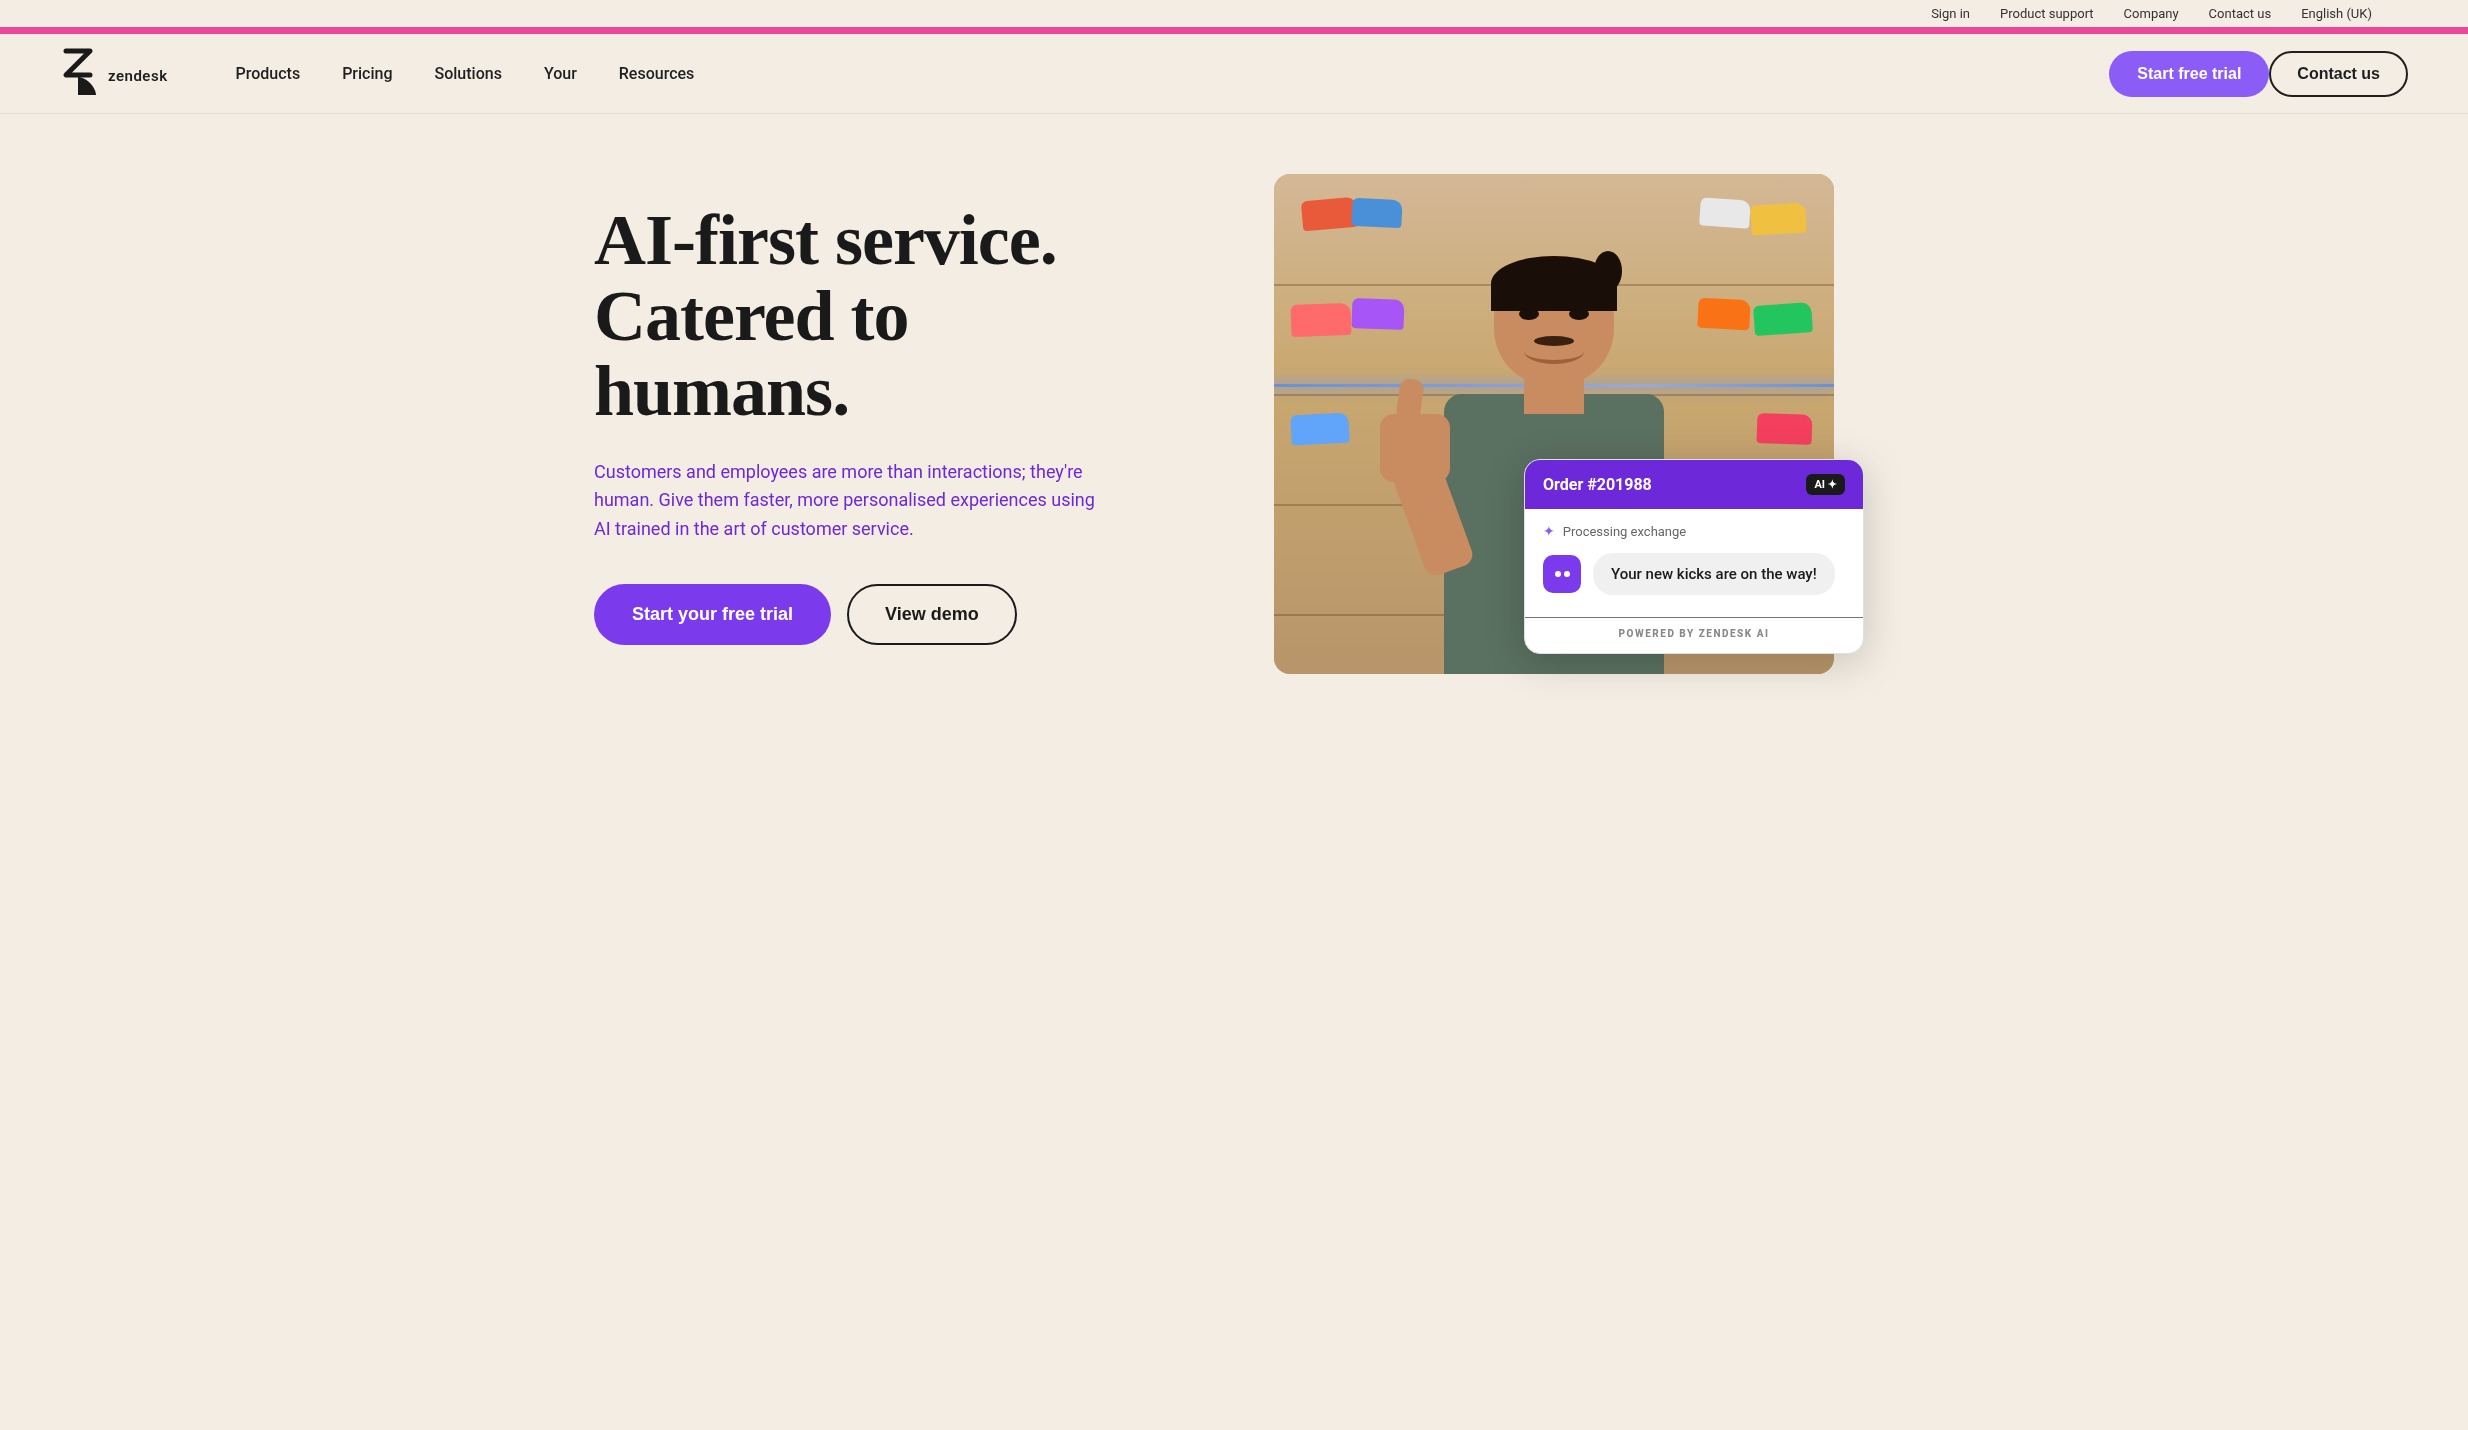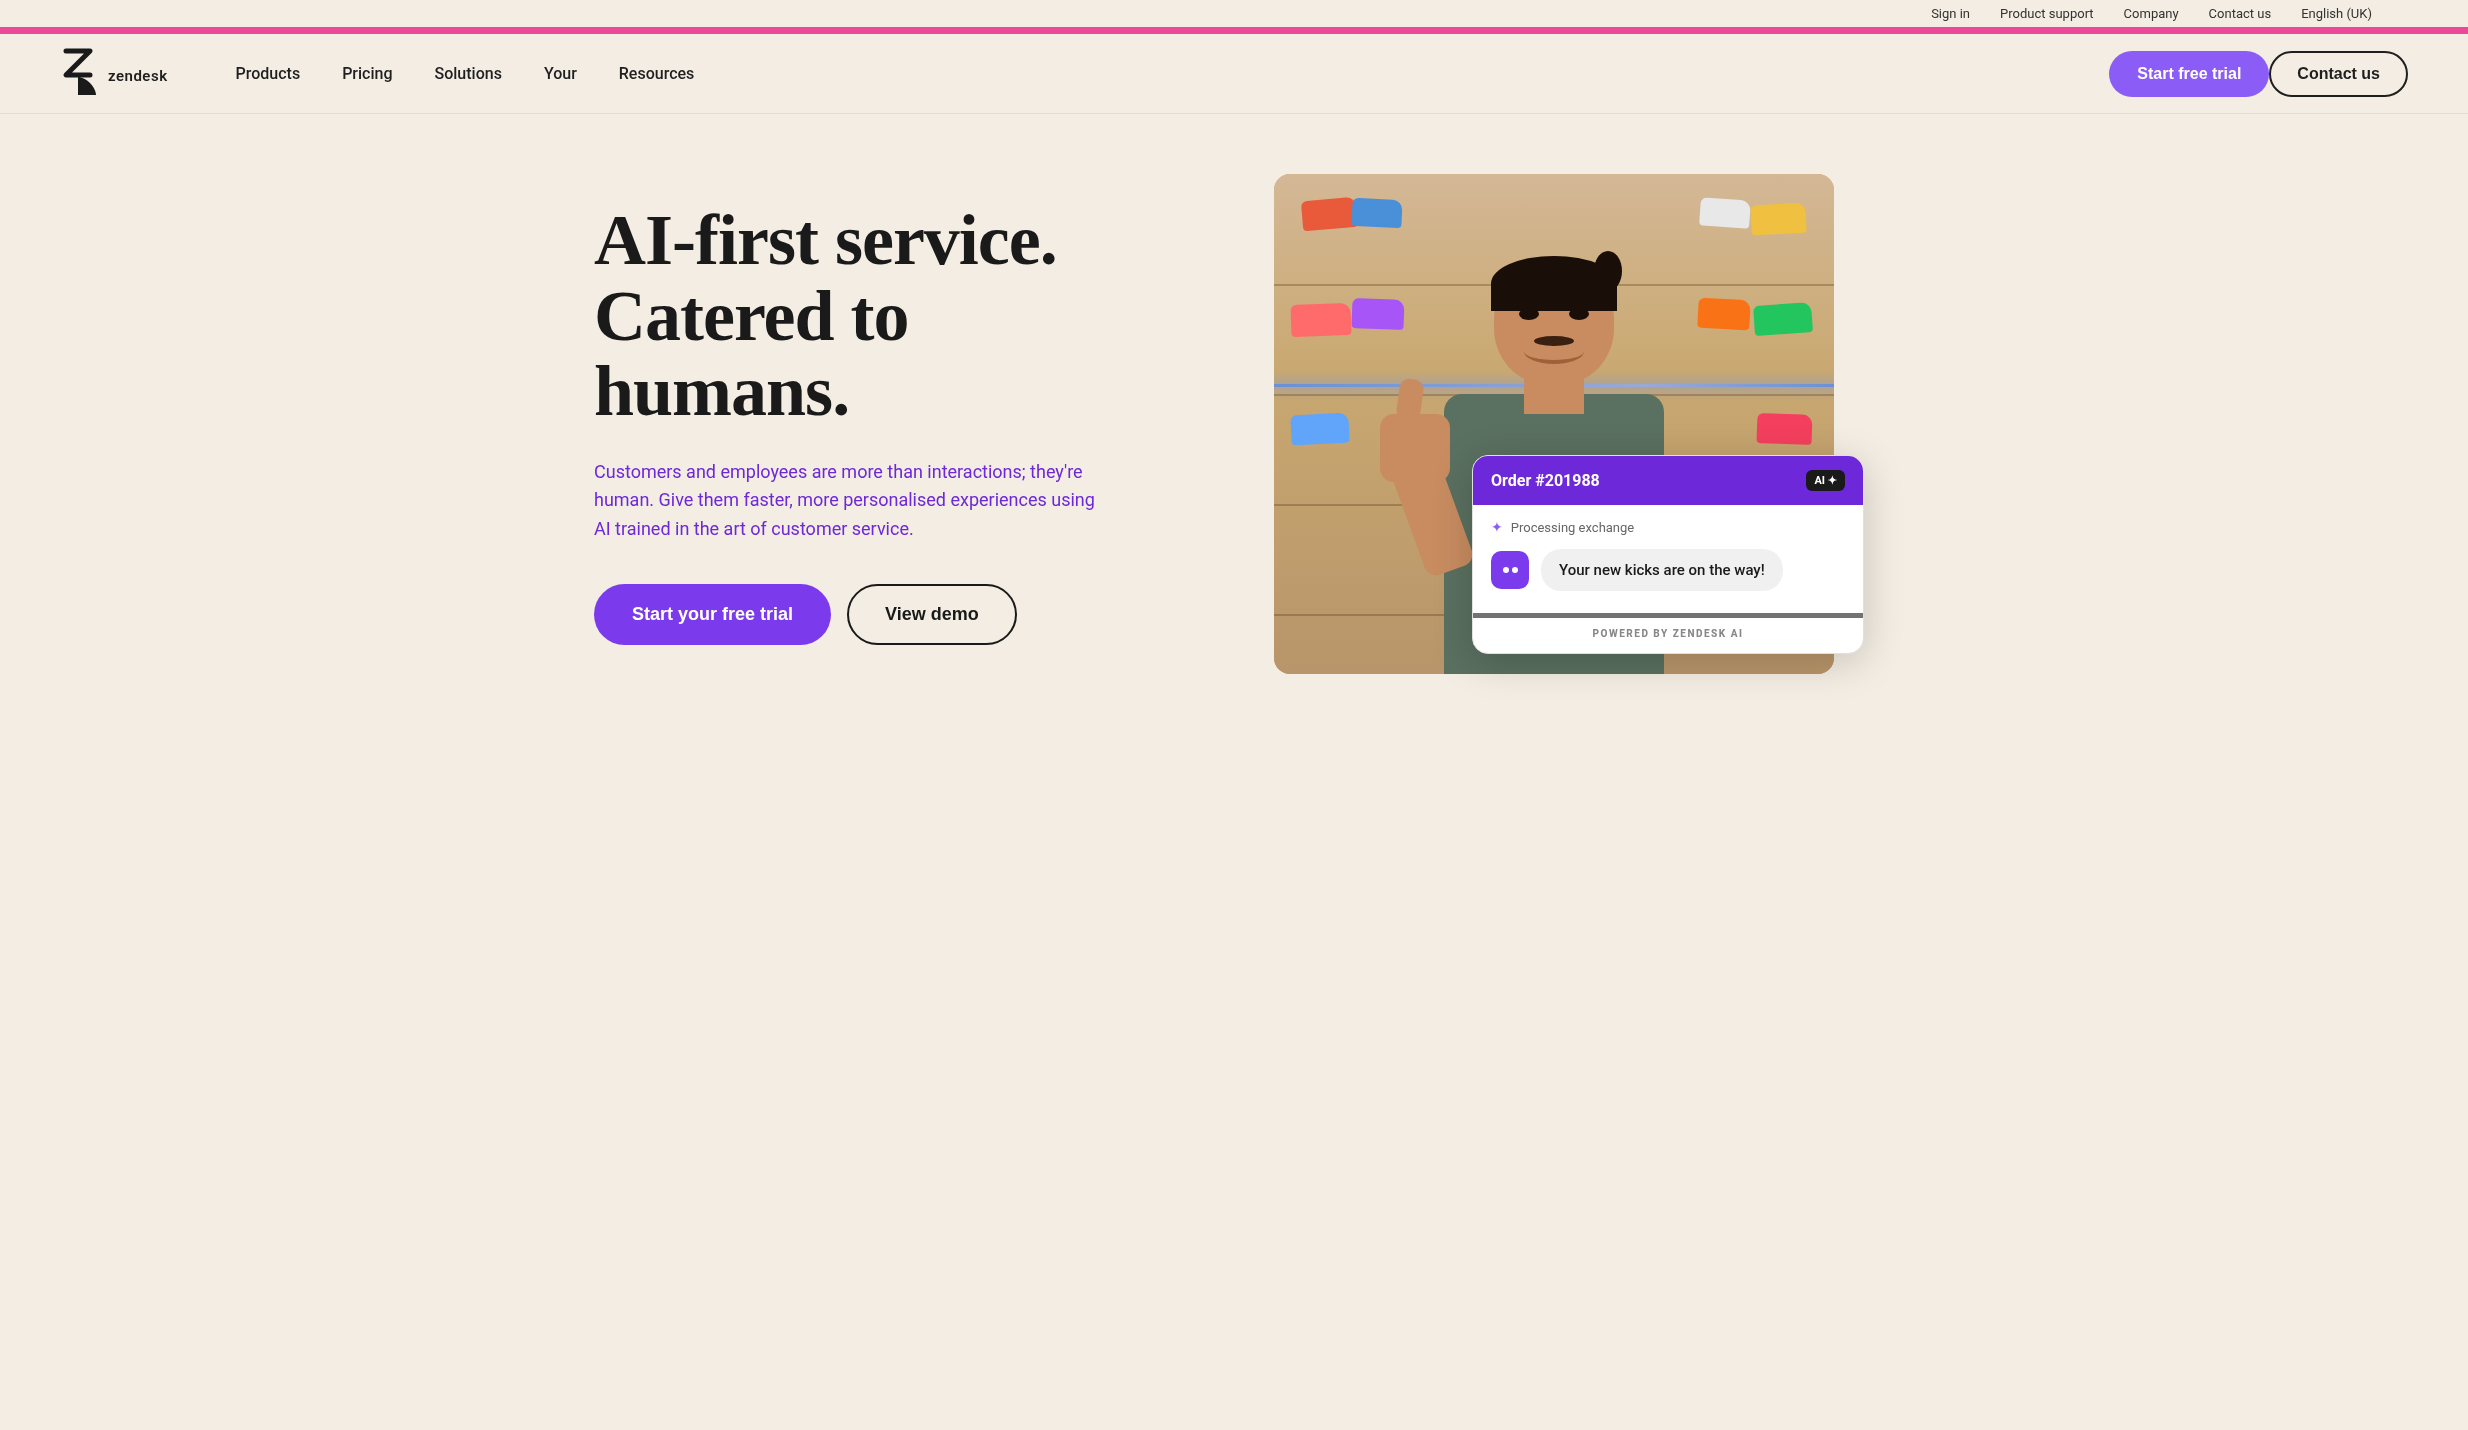--- a/index.html
+++ b/index.html
@@ -185,21 +185,21 @@
       flex: 1;
       position: relative;
       max-width: 560px;
     }
 
     
     .chat-widget {
       position: absolute;
       bottom: 20px;
       right: -30px;
-      width: 392px;
+      width: 340px;
       background: #fff;
       border-radius: 16px;
       box-shadow: 0 8px 40px rgba(0,0,0,0.18);
       overflow: hidden;
       border: 1px solid #e0e0e0;
     }
 
     .chat-header {
       background: #6d28d9;
       color: #fff;
@@ -283,21 +283,21 @@
     }
 
     .chat-footer {
       text-align: center;
       padding: 10px 18px 14px;
       font-size: 10px;
       font-weight: 800;
       letter-spacing: 1.5px;
       color: #888;
       text-transform: uppercase;
-      border-top: 5px solid #737373;
+      border-top: 1px solid #737373;
       margin-top: 8px;
     }
 
     
     .image-container {
       position: relative;
       width: 100%;
       height: 500px;
       border-radius: 16px;
       overflow: hidden;

